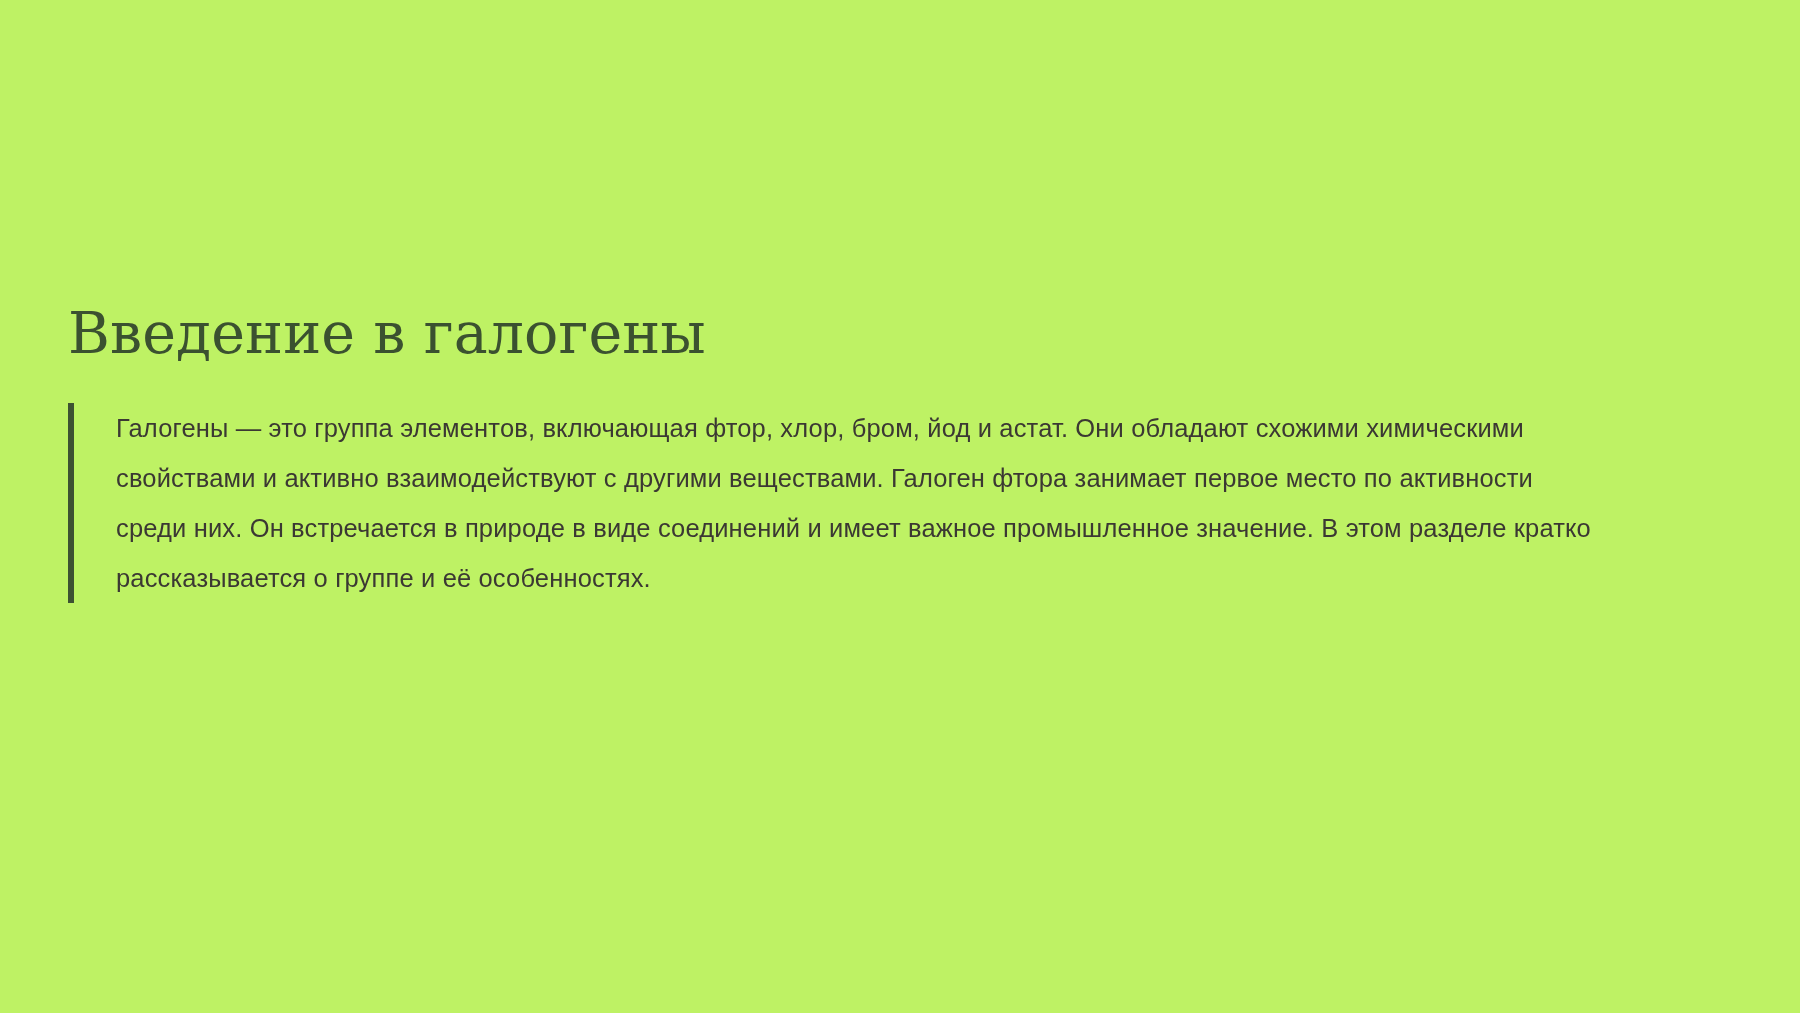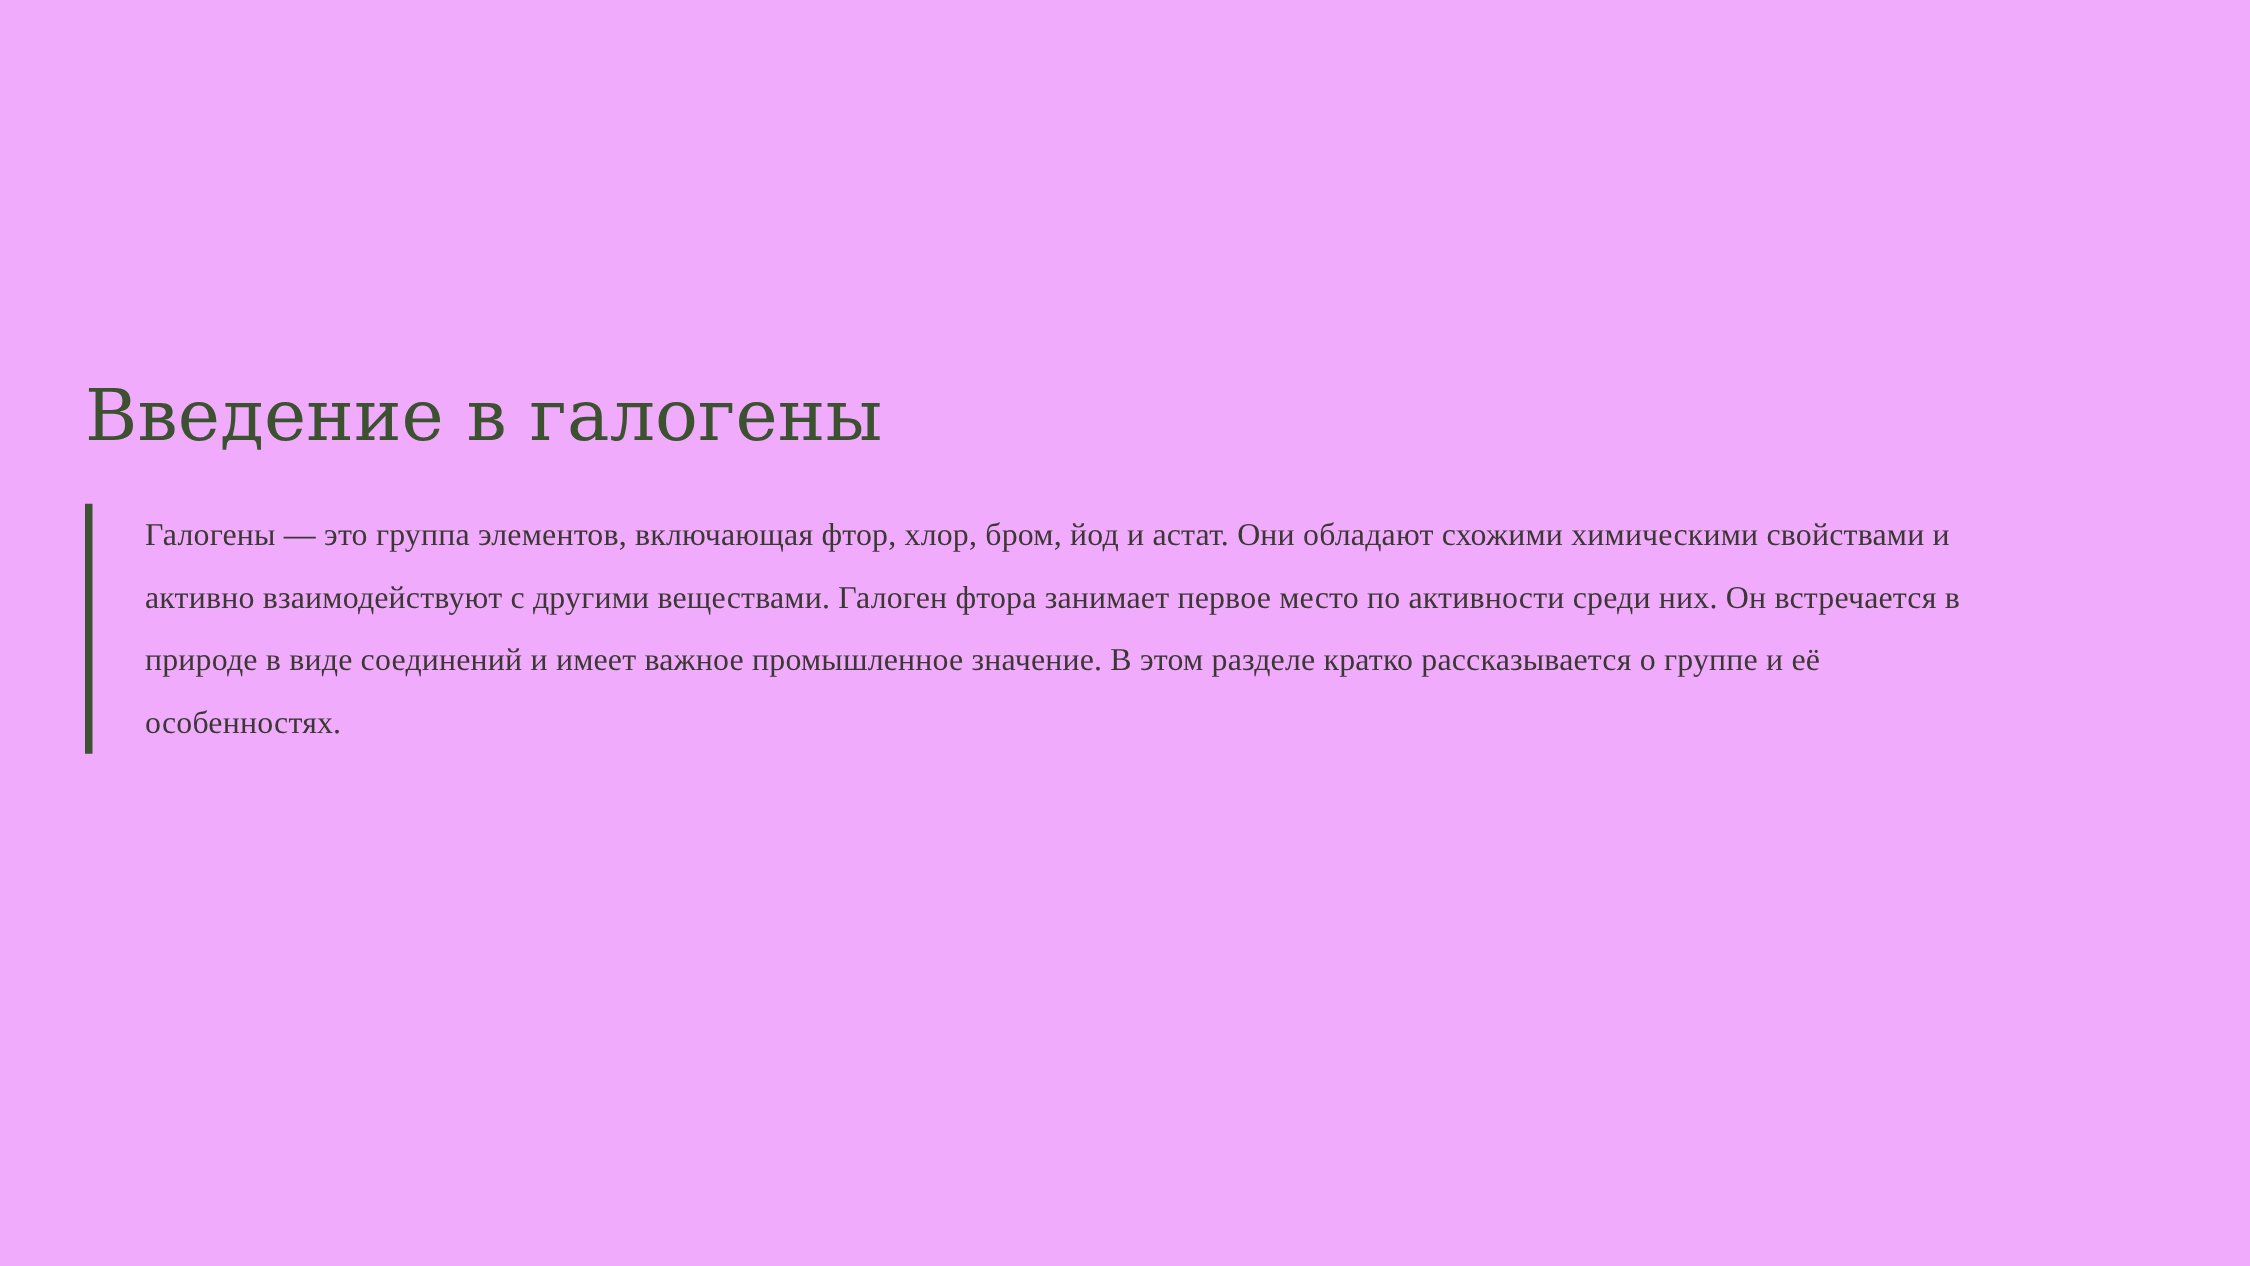--- a/index.html
+++ b/index.html
@@ -13,21 +13,21 @@
     height: 1013px;
     background: #fdf4e6;
     font-family: "Liberation Sans", "DejaVu Sans", sans-serif;
     overflow: hidden;
   }
 
   .slide {
     position: relative;
     width: 1800px;
     height: 1013px;
-    background: #f0abfc;
+    background: #bef264;
     box-sizing: border-box;
   }
 
   .content-block {
     position: absolute;
     left: 68px;
     top: 300px;
     right: 70px;
   }
 
@@ -54,21 +54,21 @@
     width: 6px;
     background: #3d5232;
     border-radius: 0;
   }
 
   .lead-text {
     flex: 1 1 auto;
     margin: 0;
     padding: 0 0 0 42px;
     max-width: 1490px;
-    font-family: Liberation Serif, serif;
+    font-family: Liberation Sans, sans-serif;
     font-weight: 400;
     font-size: 25.5px;
     line-height: 50px;
     letter-spacing: 0.15px;
     color: #3b3833;
     text-align: left;
   }
 </style>
 </head>
 <body>

